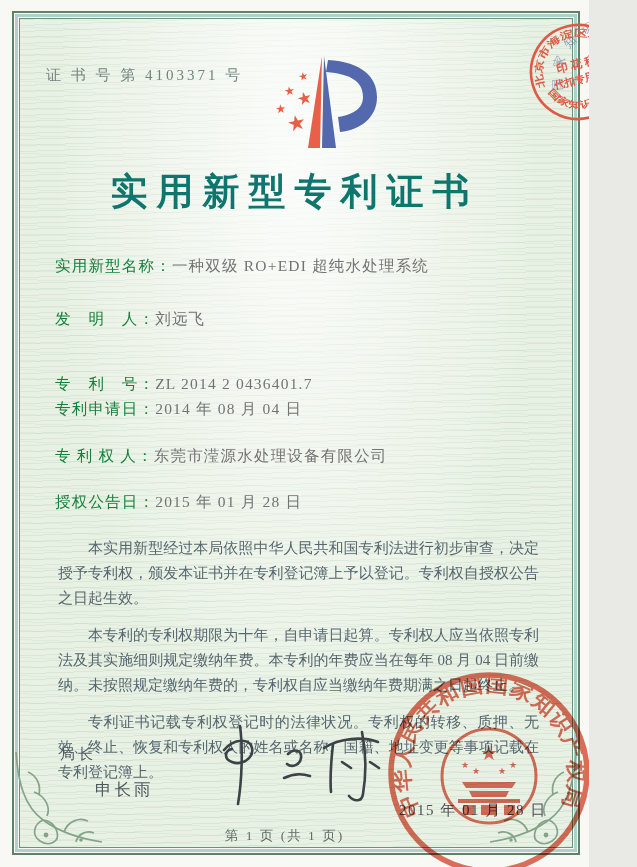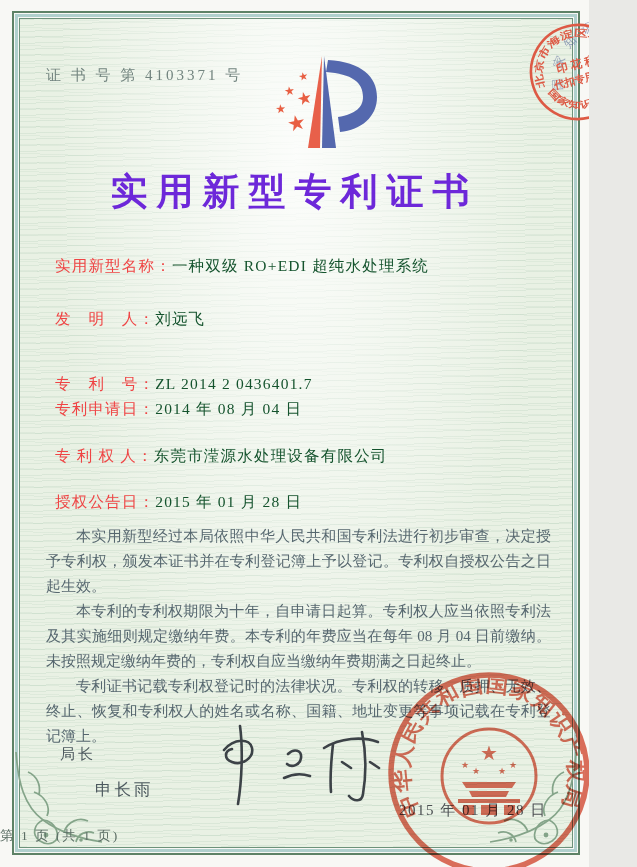--- a/index.html
+++ b/index.html
@@ -22,39 +22,39 @@
   }
   
   .flourish{position:absolute;bottom:13px;width:92px;height:104px;}
   .flourish.right{right:11px;}
   .flourish.left{left:14px;transform:scaleX(-1);}
   
   .cert-no{position:absolute;left:46px;top:66px;font-size:15px;letter-spacing:3px;color:#72847f;}
   .logo{position:absolute;left:256px;top:50px;width:134px;height:112px;}
   .title{
     position:absolute;left:0;right:0;top:167px;text-align:center;
-    font-size:37px;font-weight:bold;color:#6d28d9;letter-spacing:9px;
+    font-size:37px;font-weight:bold;color:#0f766e;letter-spacing:9px;
   }
   
   .field{position:absolute;left:55px;right:40px;font-size:15.5px;color:#61747c;letter-spacing:1.2px;white-space:nowrap;}
-  .field .flabel{color:#ef4444;text-align:center;}
-  .field .fvalue{color:#14532d;}
+  .field .flabel{color:#15803d;text-align:center;}
+  .field .fvalue{color:#737373;}
   
   .body-text{position:absolute;left:46px;right:38px;top:524px;font-size:15px;line-height:25px;color:#56676f;text-align:justify;}
-  .body-text p{margin:0;text-indent:2em;}
+  .body-text p{margin:12px;text-indent:2em;}
   
   .officer-title{position:absolute;left:60px;top:745px;font-size:15px;letter-spacing:3px;color:#4c585e;}
   .officer-name{position:absolute;left:60px;top:779px;font-size:16.5px;letter-spacing:3px;color:#4c585e;margin-left:35px;}
   .signature{position:absolute;left:196px;top:718px;width:190px;height:92px;}
   
   .seal-date{position:absolute;left:399px;top:801px;font-size:15px;letter-spacing:1.5px;color:#4b4f52;z-index:2;}
   .seal{position:absolute;left:386px;top:670px;width:206px;height:206px;z-index:3;mix-blend-mode:multiply;opacity:0.88;}
   .tax-stamp{position:absolute;left:512px;top:8px;width:160px;height:165px;z-index:3;}
   
-  .page-footer{position:absolute;left:0;right:20px;top:827px;text-align:left;font-size:13.5px;letter-spacing:2px;color:#5d6f66;}
+  .page-footer{position:absolute;left:0;right:20px;top:827px;text-align:center;font-size:13.5px;letter-spacing:2px;color:#5d6f66;}
 </style>
 </head>
 <body>
 
 <div class="certificate">
 
   <div class="paper"></div>
   <div class="frame-a"></div>
   <div class="frame-b"></div>
   <div class="frame-c"></div>

